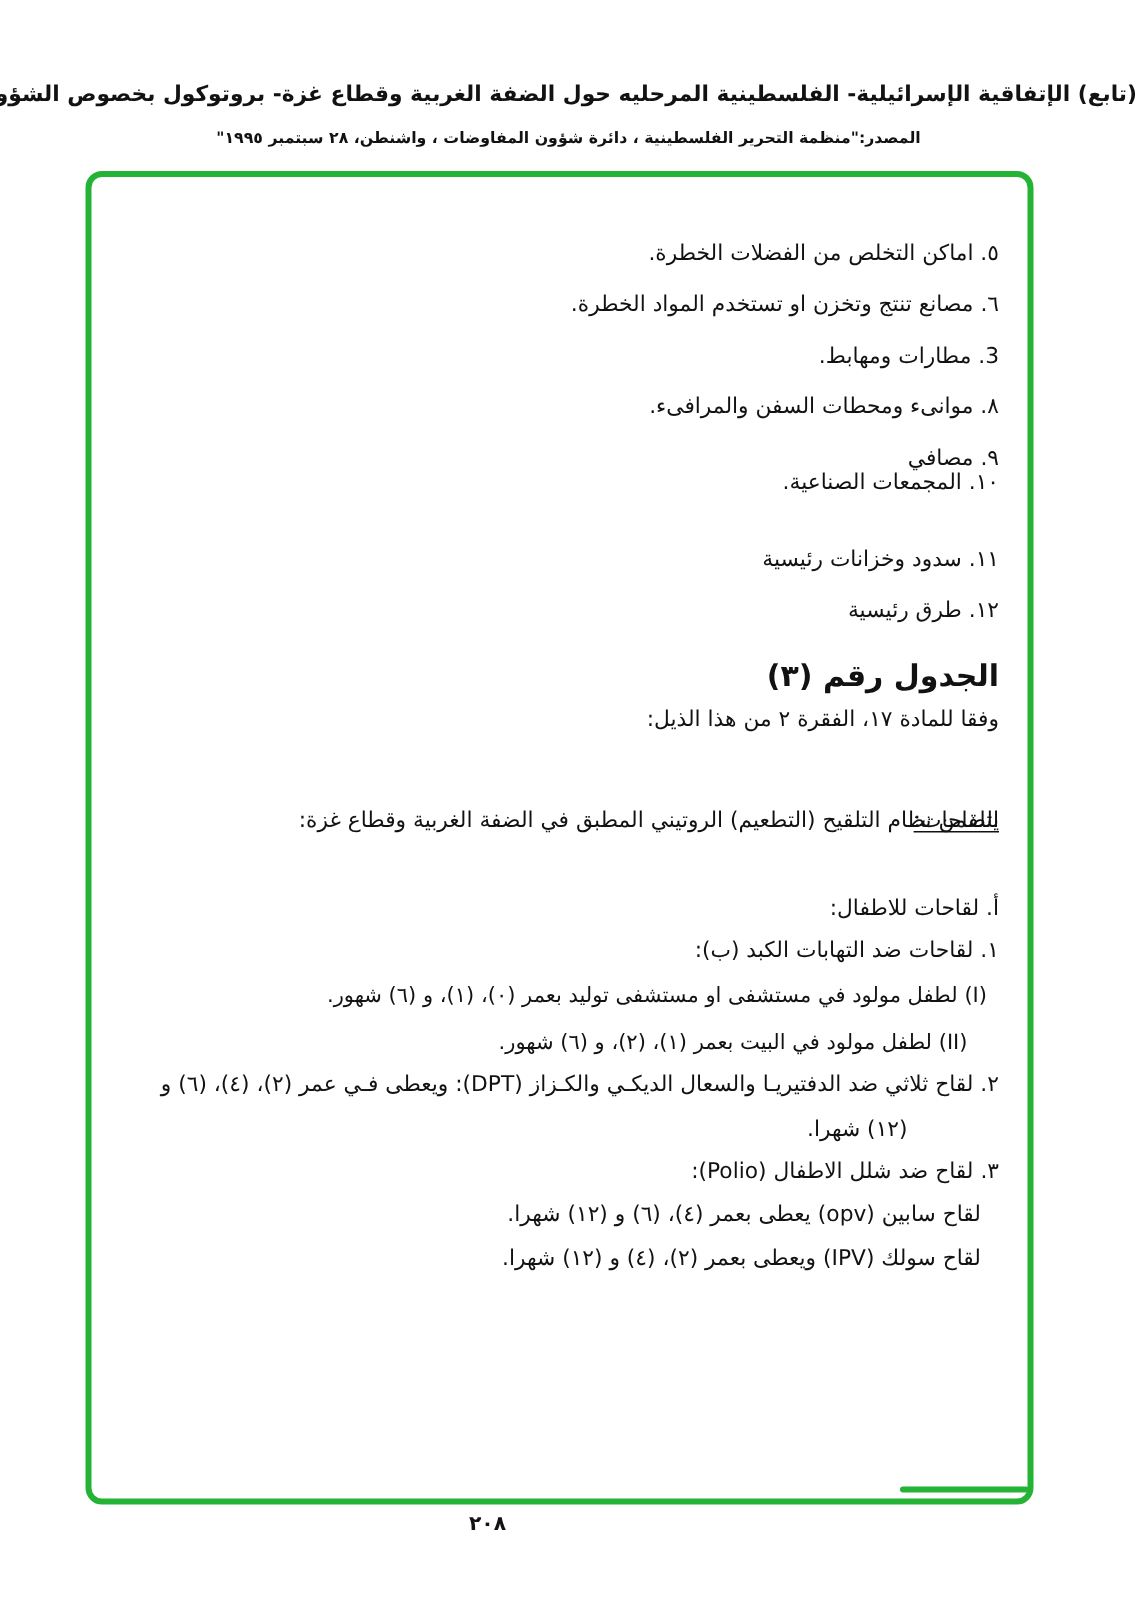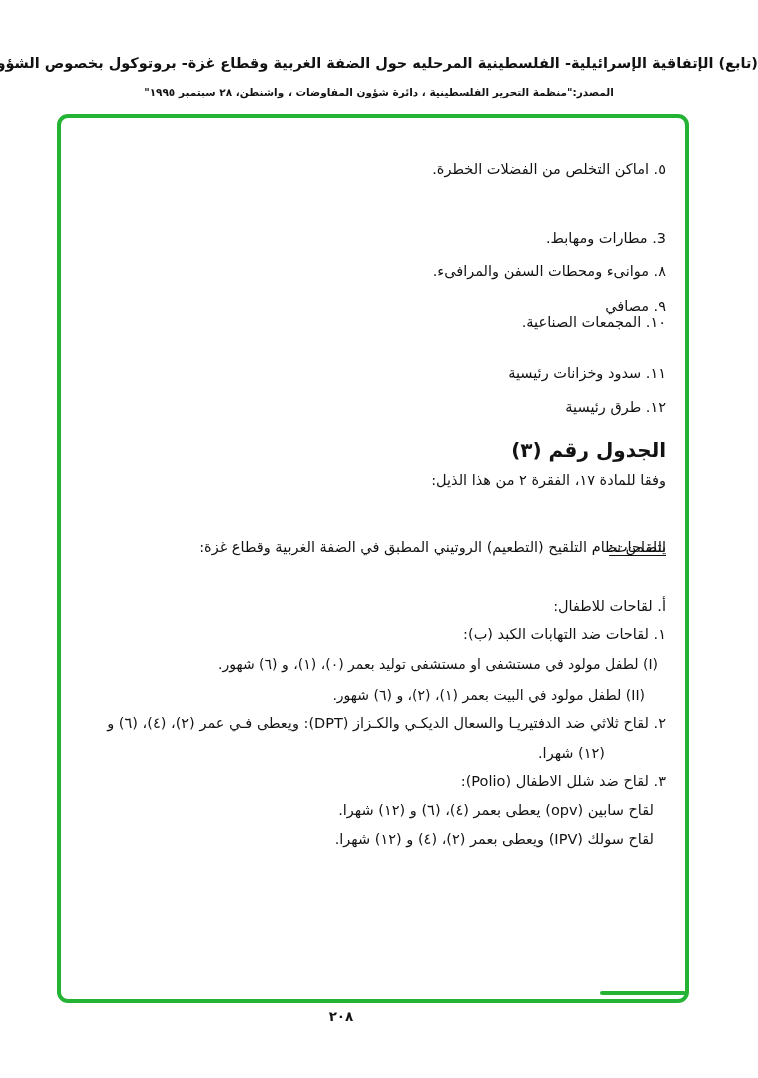--- a/index.html
+++ b/index.html
@@ -80,40 +80,41 @@
   .vac-i{top:655px; right:100px; font-size:14px;text-align:right;}
   .vac-ii{top:686px; right:113px; font-size:14px;}
   .vac-2{top:714px;}
   .vac-2b{top:744px; right:153px;}
   .vac-3{top:772px;}
   .vac-sabin{top:801px; right:104px;}
   .vac-salk{top:830px; right:104px;}
   
   .page-num{
     position:absolute;
-    top:1008px; left:16px; width:650px;
+    top:1008px; left:0; width:650px;
     text-align:center;
     font-size:13.5px;
     font-weight:bold;
     letter-spacing:7px;
     direction:rtl;
   }
 </style>
 </head>
 <body>
 
 <div class="page">
 
   <div class="hdr-title">(تابع) الإتفاقية الإسرائيلية- الفلسطينية المرحليه حول الضفة الغربية وقطاع غزة- بروتوكول بخصوص الشؤون المدنية</div>
   <div class="hdr-source">المصدر:"منظمة التحرير الفلسطينية ، دائرة شؤون المفاوضات ، واشنطن، ٢٨ سبتمبر ١٩٩٥"</div>
 
   <div class="frame"></div>
   <div class="frame-tail"></div>
 
   <div class="ln fac-0">٥. اماكن التخلص من الفضلات الخطرة.</div>
+  <div class="ln fac-1">٦. مصانع تنتج وتخزن او تستخدم المواد الخطرة.</div>
   <div class="ln fac-2">3. مطارات ومهابط.</div>
   <div class="ln fac-3">٨. موانىء ومحطات السفن والمرافىء.</div>
   <div class="ln fac-4">٩. مصافي</div>
   <div class="ln fac-5">١٠. المجمعات الصناعية.</div>
   <div class="ln fac-6">١١. سدود وخزانات رئيسية</div>
   <div class="ln fac-7">١٢. طرق رئيسية</div>
 
   <div class="ln sched-h bold">الجدول رقم (٣)</div>
   <div class="ln sched-s">وفقا للمادة ١٧، الفقرة ٢ من هذا الذيل:</div>
 

